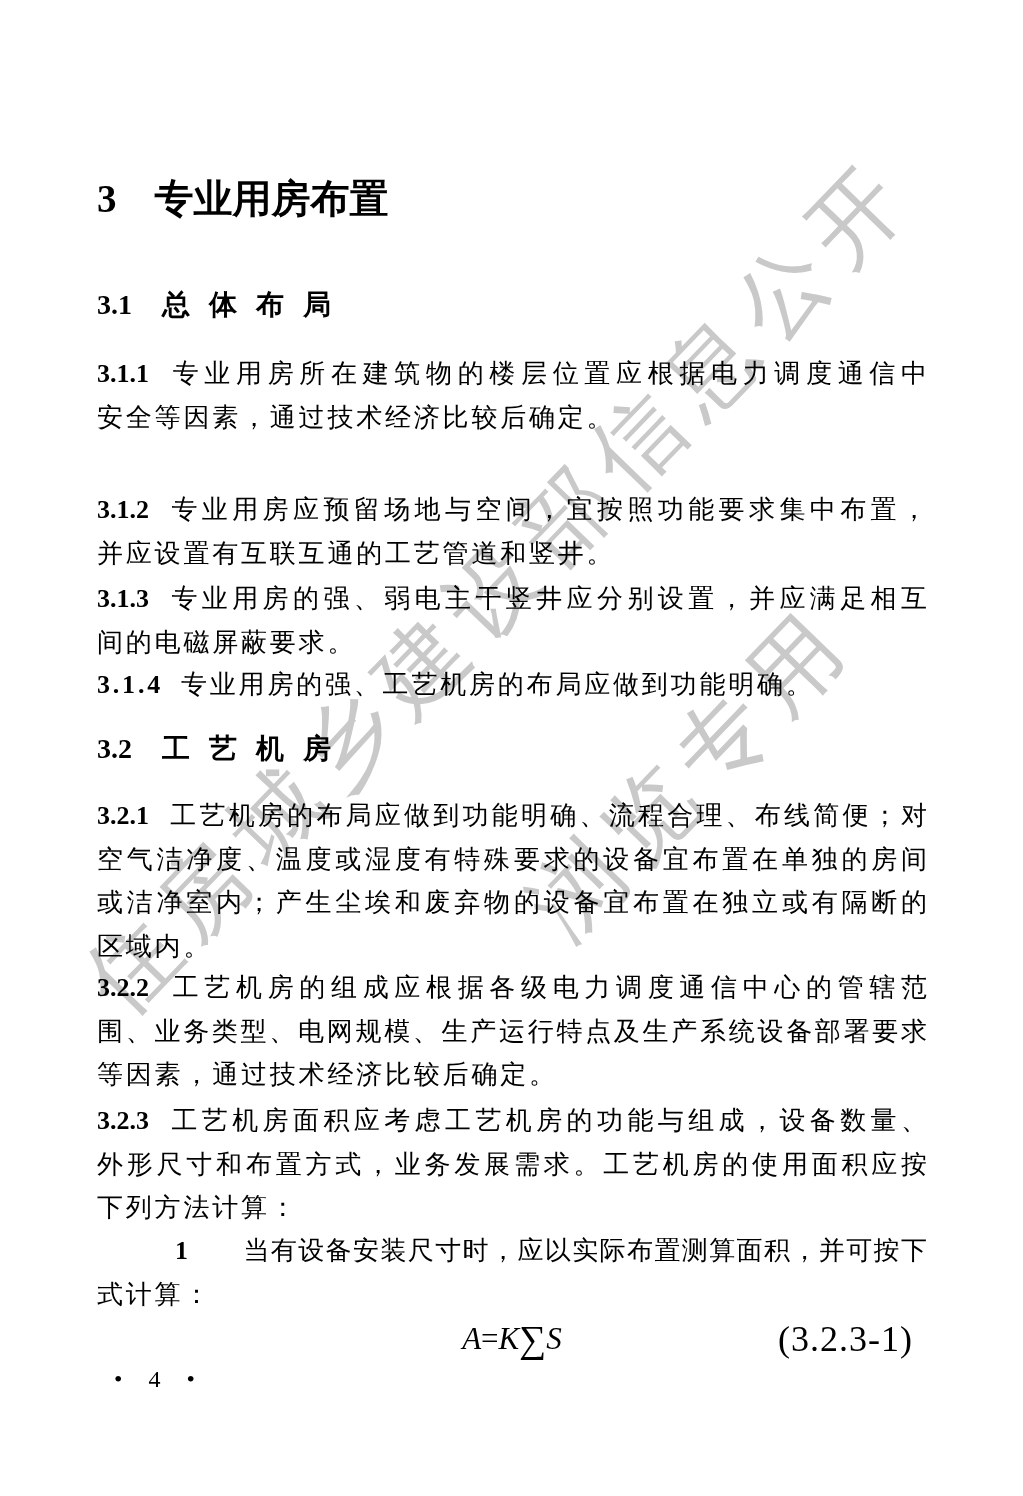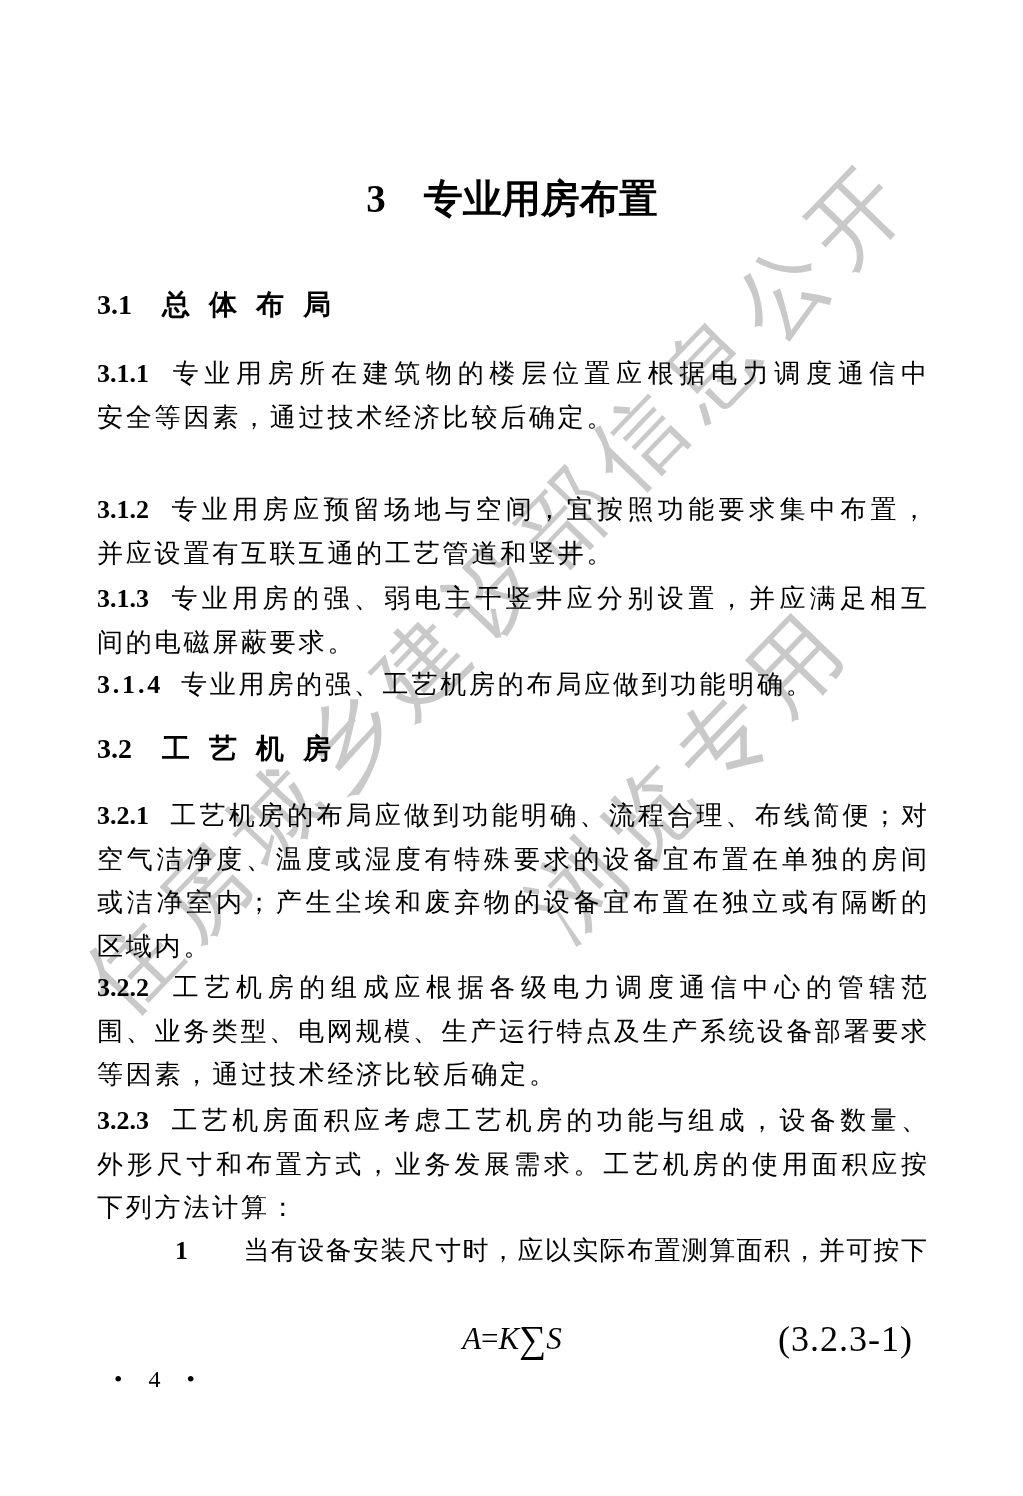--- a/index.html
+++ b/index.html
@@ -30,21 +30,21 @@
     letter-spacing: 14px;
     white-space: nowrap;
   }
   
   .chapter {
     position: absolute;
     left: 97px;
     top: 177px;
     width: 830px;
     margin: 0;
-    text-align: center;
+    text-align: left;
     font-size: 39px;
     line-height: 44px;
     font-weight: bold;
     z-index: 1;
   }
   .chapter .ct { margin-left: 38px; letter-spacing: 0px; }
   .sec-head {
     position: absolute;
     left: 97px;
     width: 830px;
@@ -163,20 +163,21 @@
   </div>
 
   <div class="para" style="top:1099px">
     <div class="line"><span class="cnum">3.2.3</span><span class="ctext">工艺机房面积应考虑工艺机房的功能与组成，设备数量、</span></div>
     <div class="line">外形尺寸和布置方式，业务发展需求。工艺机房的使用面积应按</div>
     <div class="line end">下列方法计算：</div>
   </div>
 
   <div class="para" style="top:1229px">
     <div class="line"><span class="inum">1</span><span class="itext">当有设备安装尺寸时，应以实际布置测算面积，并可按下</span></div>
+    <div class="line end">式计算：</div>
   </div>
 
   <div class="formula-row">
     <span class="formula"><span class="fvar">A</span><span>=</span><span class="fvar">K</span><span class="fsum">∑</span><span class="fvar">S</span></span>
     <span class="eq-label">(3.2.3-1)</span>
   </div>
 
   <div class="page-num">• 4 •</div>
 
 </div>

